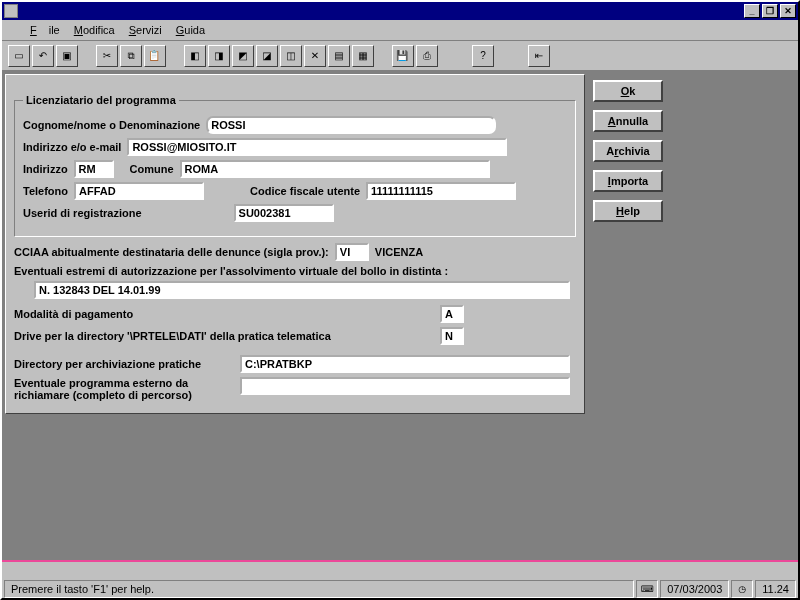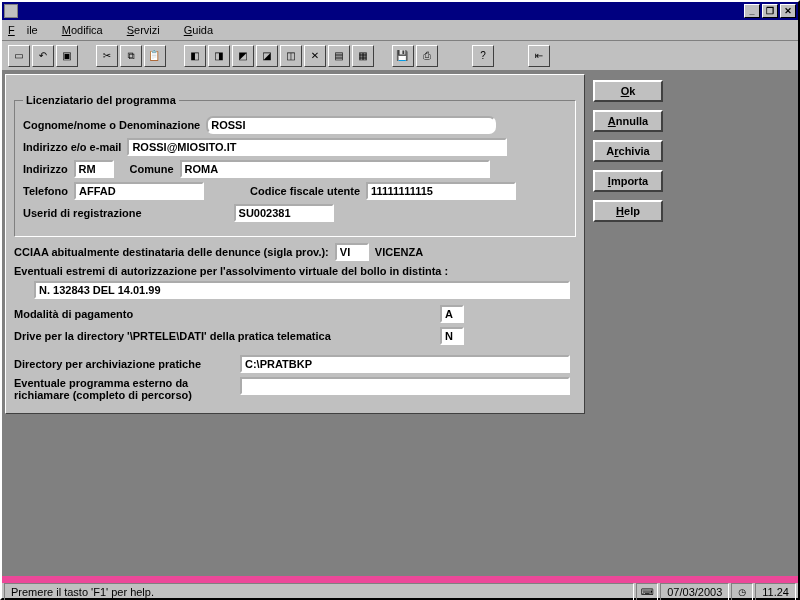--- a/index.html
+++ b/index.html
@@ -41,22 +41,22 @@
     border: 1px solid;
     border-color: #fff #000 #000 #fff;
     font-size: 9px;
     display: flex; align-items: center; justify-content: center;
     font-family: Arial;
     font-weight: bold;
     cursor: pointer;
   }
   .menubar {
     display: flex;
-    gap: 12px;
-    padding: 2px 0;
+    gap: 2px;
+    padding: 2px 22px;
     background: #c0c0c0;
     border-bottom: 1px solid #808080;
     align-items: center;
   }
   .menubar span { padding: 2px 6px; cursor: pointer; }
   .menubar span u { text-decoration: underline; }
   .toolbar {
     display: flex;
     align-items: center;
     gap: 2px;
@@ -150,25 +150,25 @@
     padding: 2px 8px;
   }
   .btn u { text-decoration: underline; }
   .plain-text { font-weight: bold; }
   .section-label {
     font-weight: bold;
     font-size: 11px;
     margin: 4px 0 2px 0;
   }
   .statusbar {
-    height: 22px;
-    background: #c0c0c0;
-    border-top: 7px solid #ec4899;
-    display: flex;
-    align-items: flex-start;
+    height: 38px;
+    background: #c0c0c0;
+    border-top: 2px solid #ec4899;
+    display: flex;
+    align-items: flex-end;
     padding: 0 2px;
     gap: 2px;
   }
   .status-cell {
     border: 1px solid;
     border-color: #808080 #fff #fff #808080;
     height: 18px;
     display: flex;
     align-items: center;
     padding: 0 6px;

